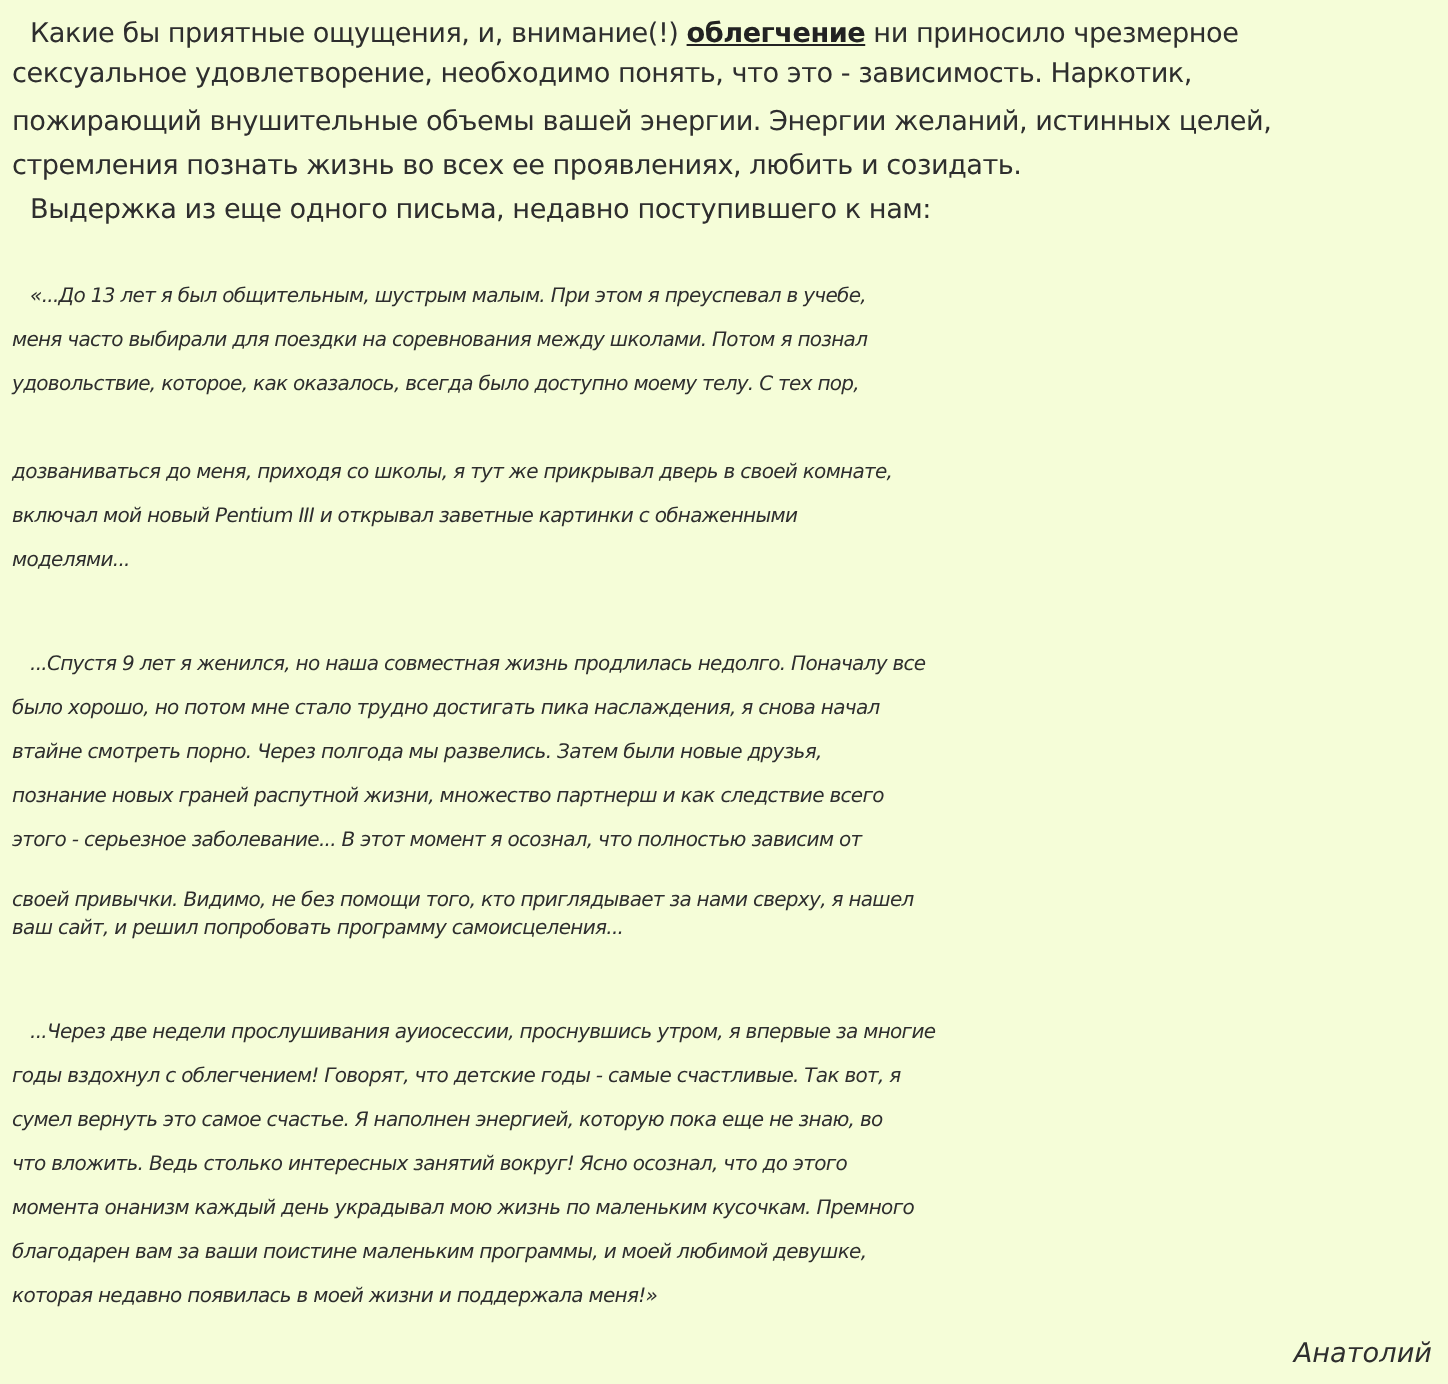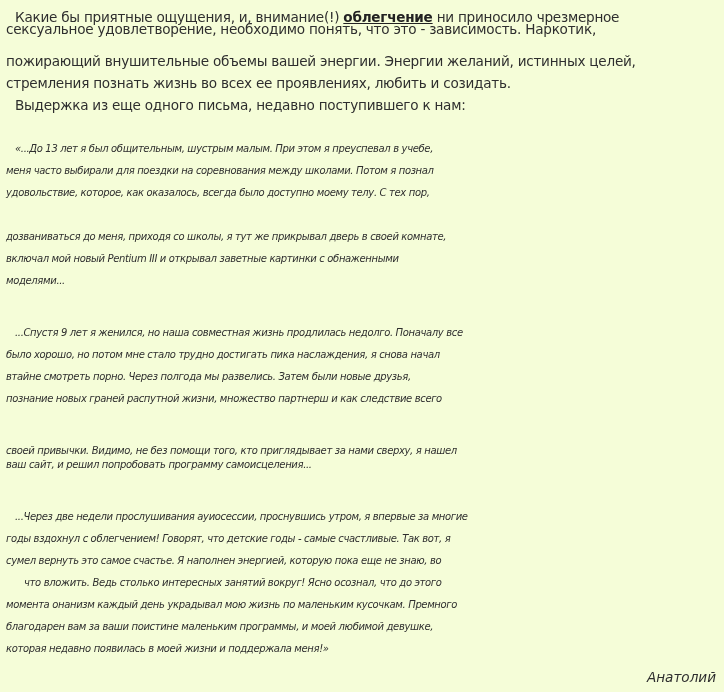--- a/index.html
+++ b/index.html
@@ -34,41 +34,42 @@
     }
   </style>
 </head>
 <body>
 
 <div class="page">
 
   <div class="line intro indent" style="top:0px;">
     <span>Какие бы приятные ощущения, и, внимание(!) </span><a class="link">облегчение</a><span> ни приносило чрезмерное</span>
   </div>
-  <div class="line intro" style="top:12px;">сексуальное удовлетворение, необходимо понять, что это - зависимость. Наркотик,</div>
+  <div class="line intro" style="top:20px;">сексуальное удовлетворение, необходимо понять, что это - зависимость. Наркотик,</div>
   <div class="line intro" style="top:44px;">пожирающий внушительные объемы вашей энергии. Энергии желаний, истинных целей,</div>
   <div class="line intro" style="top:66px;">стремления познать жизнь во всех ее проявлениях, любить и созидать.</div>
   <div class="line intro indent" style="top:88px;">Выдержка из еще одного письма, недавно поступившего к нам:</div>
 
   <div class="line quote indent" style="top:138px;">«...До 13 лет я был общительным, шустрым малым. При этом я преуспевал в учебе,</div>
   <div class="line quote" style="top:160px;">меня часто выбирали для поездки на соревнования между школами. Потом я познал</div>
   <div class="line quote" style="top:182px;">удовольствие, которое, как оказалось, всегда было доступно моему телу. С тех пор,</div>
   <div class="line quote" style="top:226px;">дозваниваться до меня, приходя со школы, я тут же прикрывал дверь в своей комнате,</div>
   <div class="line quote" style="top:248px;">включал мой новый Pentium III и открывал заветные картинки с обнаженными</div>
   <div class="line quote" style="top:270px;">моделями...</div>
 
   <div class="line quote indent" style="top:322px;">...Спустя 9 лет я женился, но наша совместная жизнь продлилась недолго. Поначалу все</div>
   <div class="line quote" style="top:344px;">было хорошо, но потом мне стало трудно достигать пика наслаждения, я снова начал</div>
   <div class="line quote" style="top:366px;">втайне смотреть порно. Через полгода мы развелись. Затем были новые друзья,</div>
   <div class="line quote" style="top:388px;">познание новых граней распутной жизни, множество партнерш и как следствие всего</div>
+  <div class="line quote" style="top:410px;">этого - серьезное заболевание... В этот момент я осознал, что полностью зависим от</div>
   <div class="line quote" style="top:432px;margin-top:8px;">своей привычки. Видимо, не без помощи того, кто приглядывает за нами сверху, я нашел</div>
   <div class="line quote" style="top:454px;">ваш сайт, и решил попробовать программу самоисцеления...</div>
 
   <div class="line quote indent" style="top:506px;">...Через две недели прослушивания ауиосессии, проснувшись утром, я впервые за многие</div>
   <div class="line quote" style="top:528px;">годы вздохнул с облегчением! Говорят, что детские годы - самые счастливые. Так вот, я</div>
   <div class="line quote" style="top:550px;">сумел вернуть это самое счастье. Я наполнен энергией, которую пока еще не знаю, во</div>
-  <div class="line quote" style="top:572px;margin-left:18px;">что вложить. Ведь столько интересных занятий вокруг! Ясно осознал, что до этого</div>
+  <div class="line quote" style="top:572px;">что вложить. Ведь столько интересных занятий вокруг! Ясно осознал, что до этого</div>
   <div class="line quote" style="top:594px;">момента онанизм каждый день украдывал мою жизнь по маленьким кусочкам. Премного</div>
   <div class="line quote" style="top:616px;">благодарен вам за ваши поистине маленьким программы, и моей любимой девушке,</div>
   <div class="line quote" style="top:638px;">которая недавно появилась в моей жизни и поддержала меня!»</div>
 
   <div class="sig">Анатолий</div>
 </div>
 
 </body></html>

